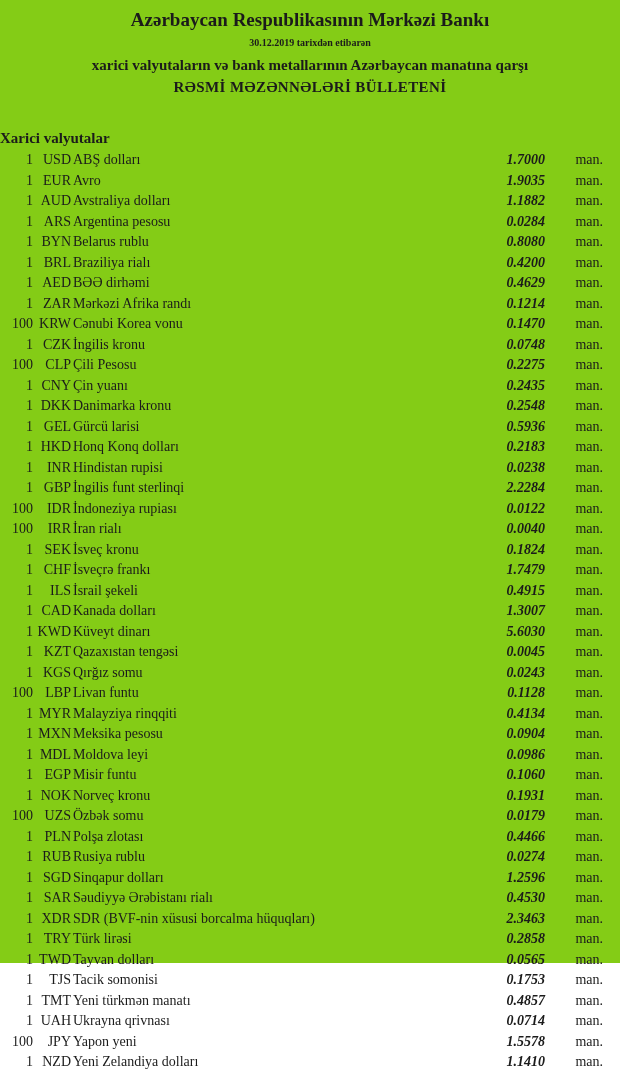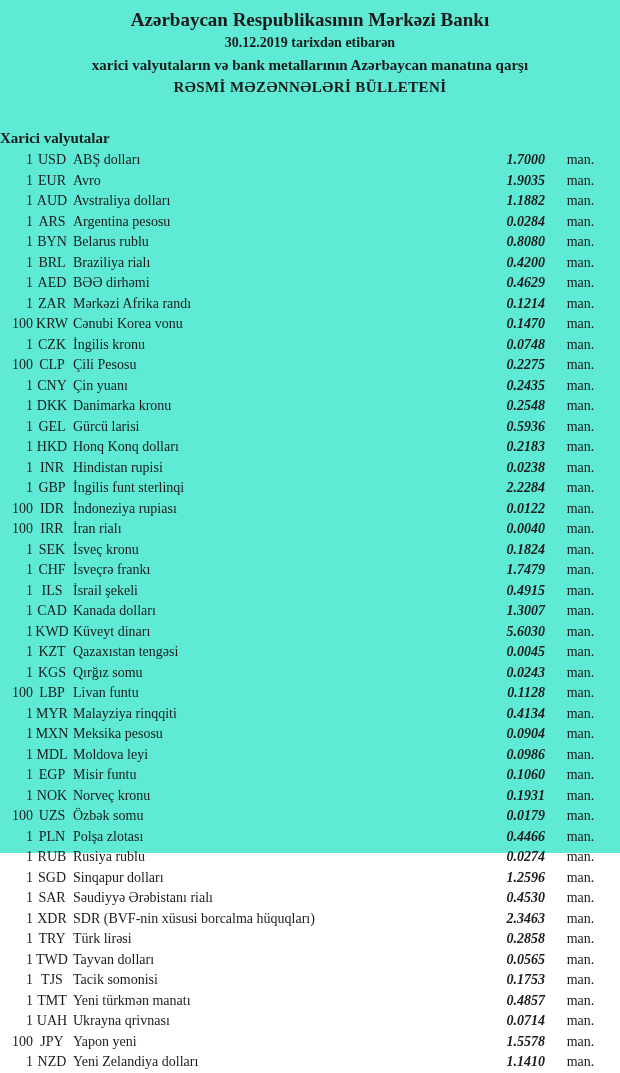--- a/index.html
+++ b/index.html
@@ -10,34 +10,34 @@
     width: 620px;
     height: 1073px;
     background: #ffffff;
     color: #1b1b1b;
     font-family: "Liberation Serif", serif;
     overflow: hidden;
   }
   .page {
     position: relative;
     width: 620px;
-    height: 853px;
-    background: #5eead4;
+    height: 963px;
+    background: #84cc16;
   }
   .header {
     text-align: center;
     padding-top: 8px;
   }
   .bank-name {
     font-size: 19px;
     font-weight: bold;
     line-height: 24px;
   }
   .date-line {
-    font-size: 14px;
+    font-size: 10px;
     font-weight: bold;
     line-height: 22px;
   }
   .subtitle {
     font-size: 15px;
     font-weight: bold;
     line-height: 22px;
   }
   .bulletin-title {
     font-size: 15px;
@@ -61,34 +61,34 @@
     grid-template-columns: 33px 38px 1fr 90px 62px;
     height: 20.5px;
     line-height: 20.5px;
     font-size: 14px;
     white-space: nowrap;
   }
   .cell-qty {
     text-align: right;
   }
   .cell-code {
-    text-align: center;
+    text-align: right;
   }
   .cell-name {
     padding-left: 2px;
     overflow: hidden;
   }
   .cell-rate {
     text-align: right;
     padding-right: 13px;
     font-weight: bold;
     font-style: italic;
   }
   .cell-unit {
-    text-align: center;
+    text-align: right;
     padding-right: 17px;
   }
 </style>
 </head>
 <body>
 
 <div class="page">
 
   <div class="header">
     <div class="bank-name">Azərbaycan Respublikasının Mərkəzi Bankı</div>

